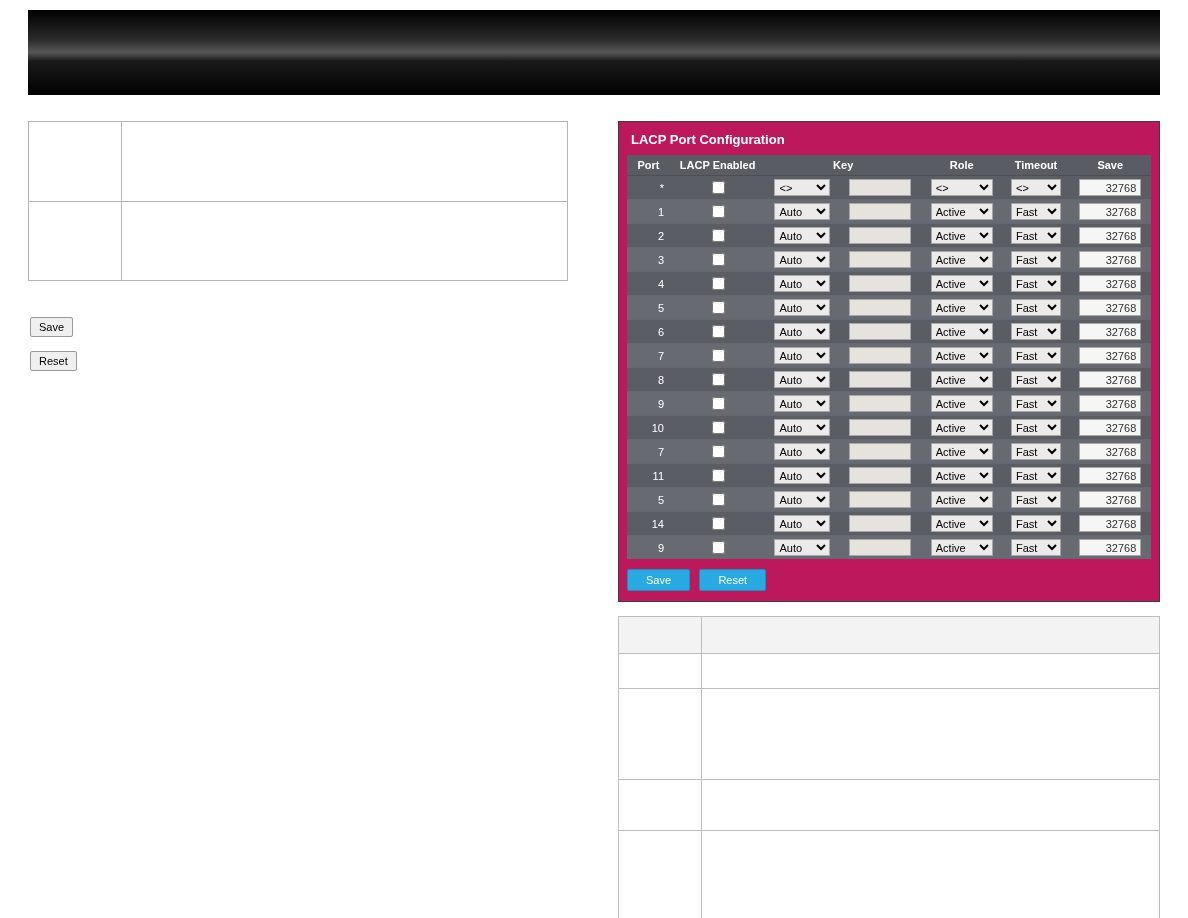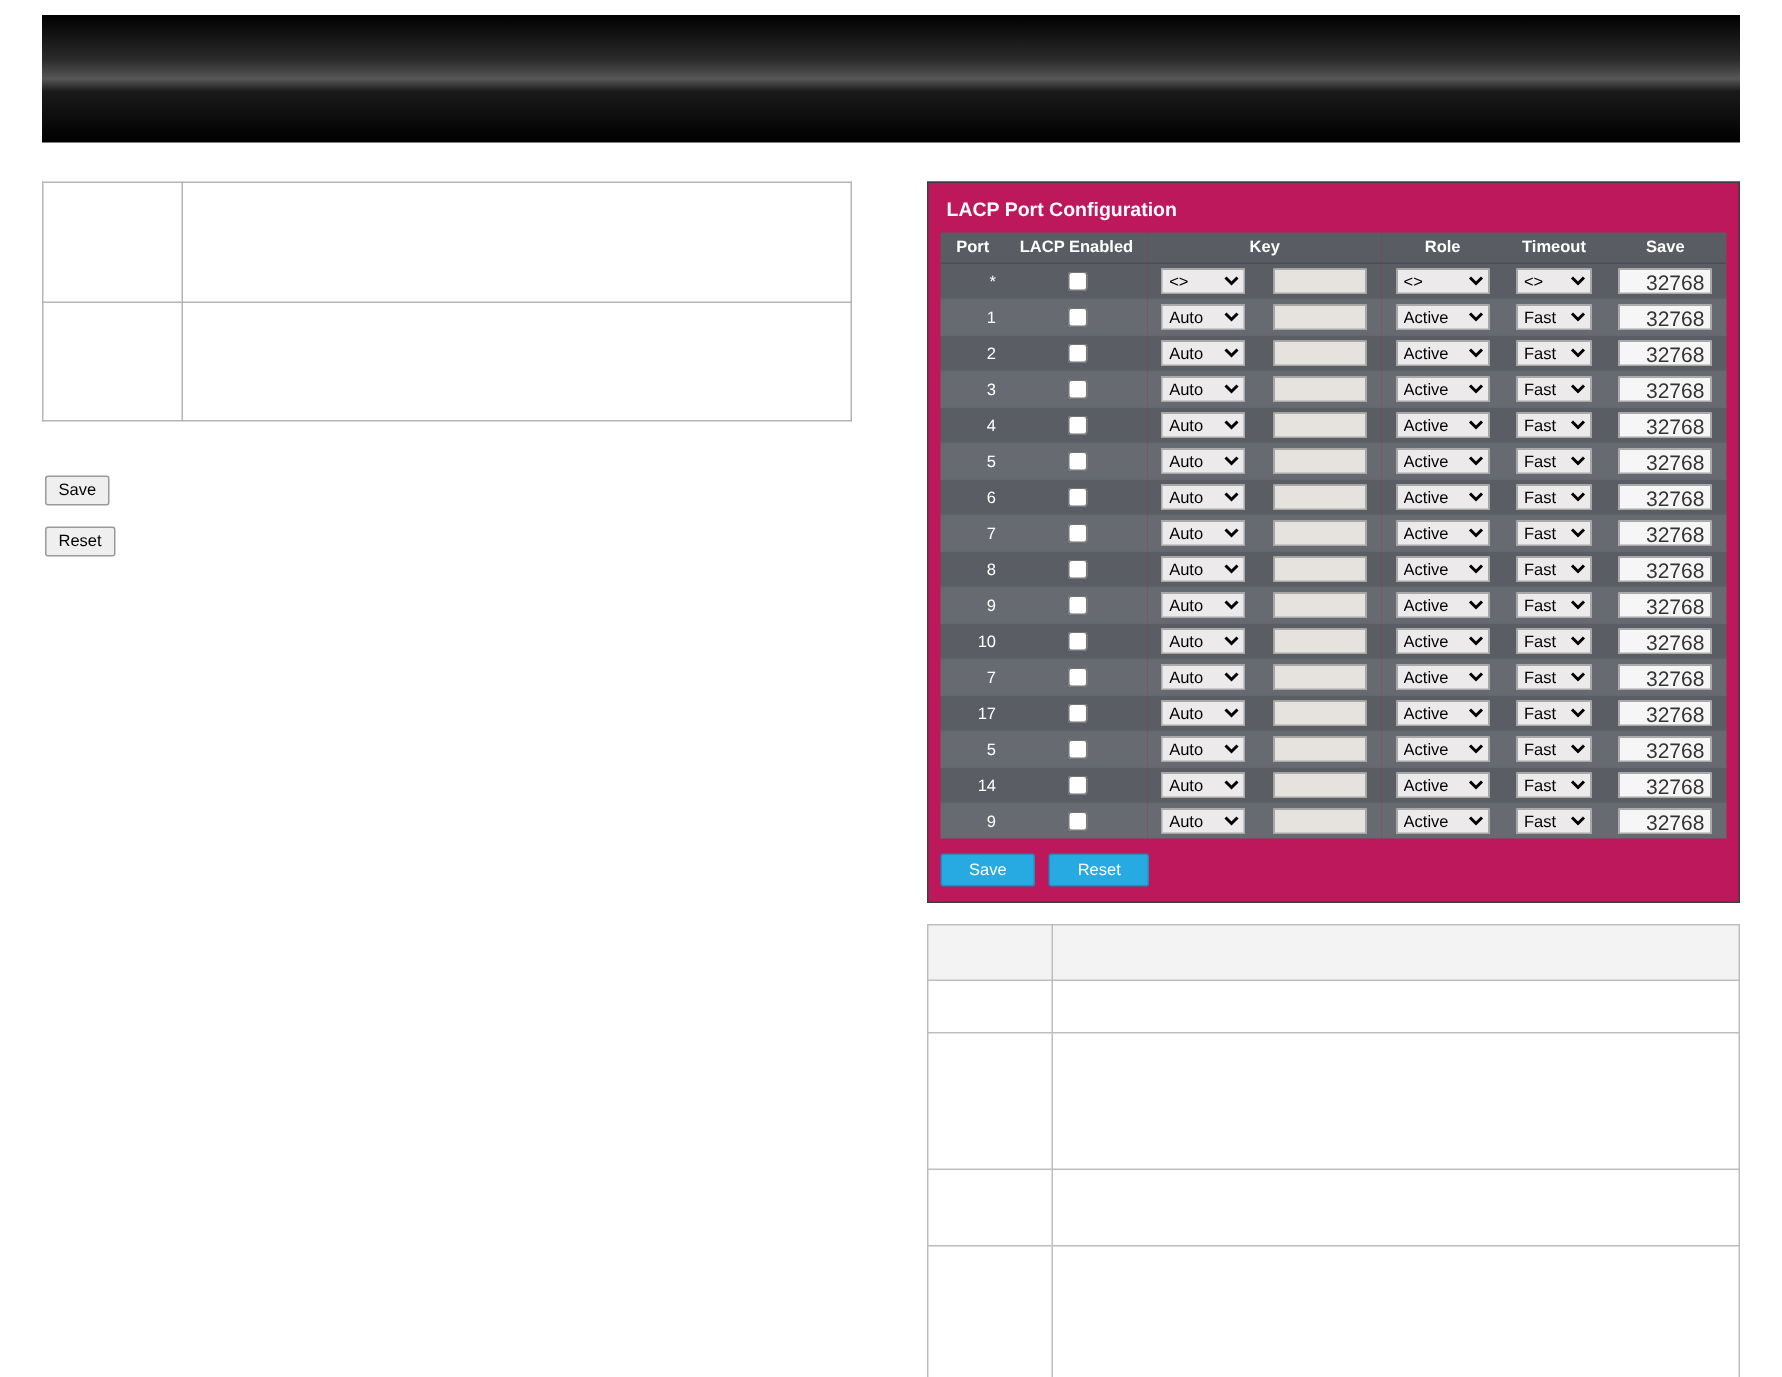--- a/index.html
+++ b/index.html
@@ -91,21 +91,21 @@
   select.r { width: 62px; font-size: 11px; background: #eceaea; border:1px solid #a8a8a8; height:17px;}
   select.t { width: 50px; font-size: 11px; background: #eceaea; border:1px solid #a8a8a8; height:17px;}
   input.kval {
     width: 56px; height: 15px;
     background: #e6e3de; border: 1px solid #a8a8a8;
     font-size: 11px; padding: 0 2px;
   }
   input.prio {
     width: 52px; height: 15px; text-align: right;
     background: #f6f6f6; border: 1px solid #a8a8a8;
-    font-size: 14px; padding: 0 4px; color:#333;
+    font-size: 11px; padding: 0 4px; color:#333;
   }
   .blue-btn {
     background: #27aae1;
     color: #fff;
     border: 1px solid #1d8ec0;
     padding: 4px 18px;
     font-size: 11px;
     border-radius: 2px;
     cursor: pointer;
     margin-top: 10px;
@@ -273,21 +273,21 @@
             <tr>
               <td class="port-cell">7</td>
               <td><input type="checkbox" style=""></td>
               <td><select class="k"><option>Auto</option></select></td>
               <td><input class="kval" style=""></td>
               <td><select class="r"><option>Active</option></select></td>
               <td><select class="t"><option>Fast</option></select></td>
               <td><input class="prio" value="32768" style=""></td>
             </tr>
             <tr>
-              <td class="port-cell">17</td>
+              <td class="port-cell">11</td>
               <td><input type="checkbox" style=""></td>
               <td><select class="k"><option>Auto</option></select></td>
               <td><input class="kval" style=""></td>
               <td><select class="r"><option>Active</option></select></td>
               <td><select class="t"><option>Fast</option></select></td>
               <td><input class="prio" value="32768" style=""></td>
             </tr>
             <tr>
               <td class="port-cell">5</td>
               <td><input type="checkbox" style=""></td>

